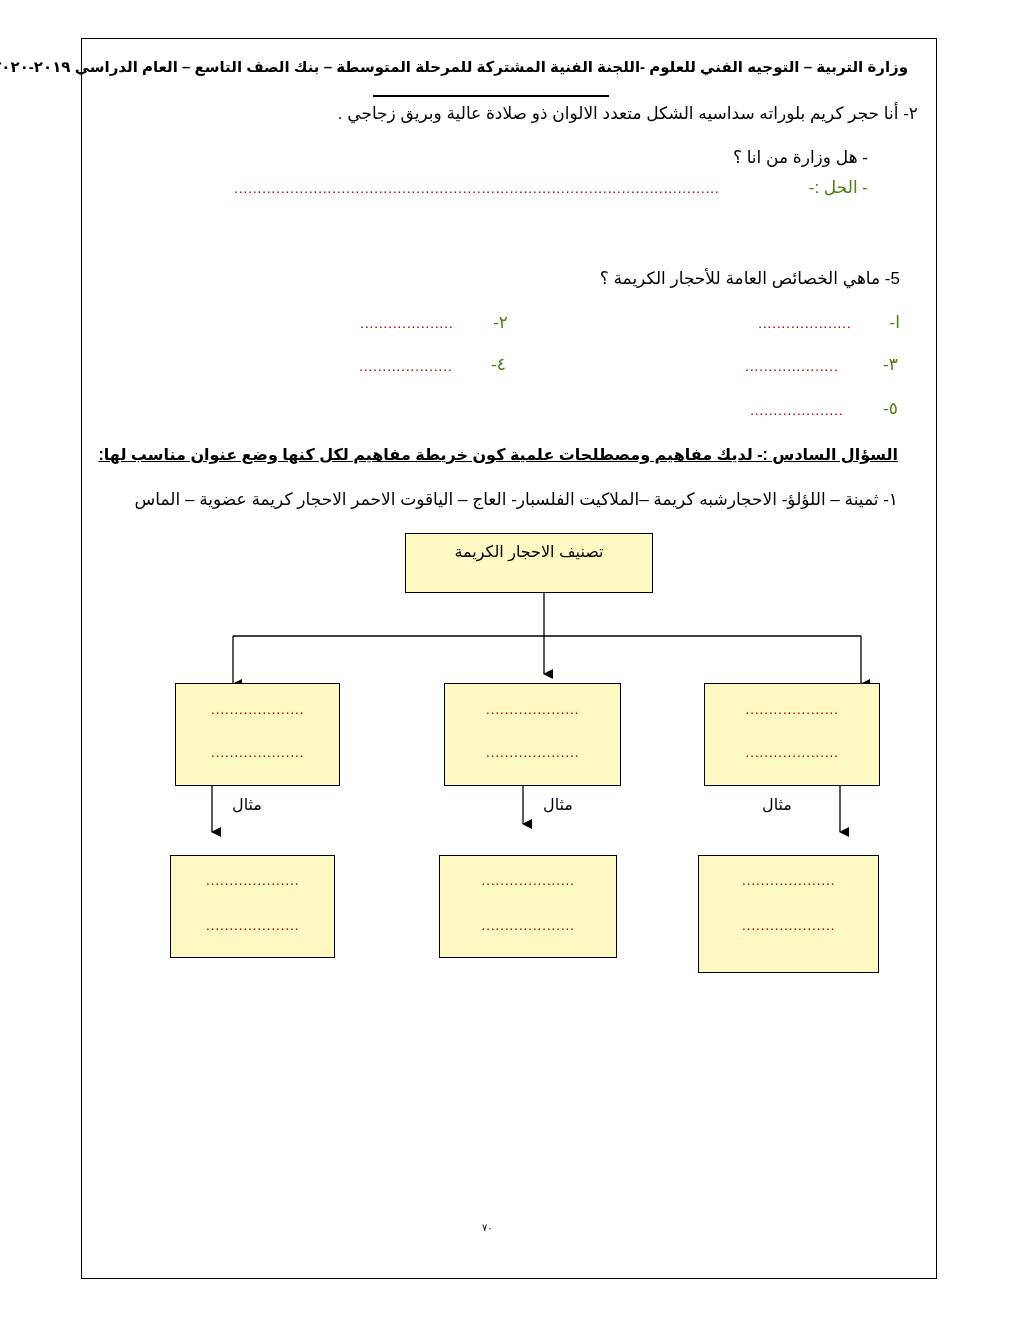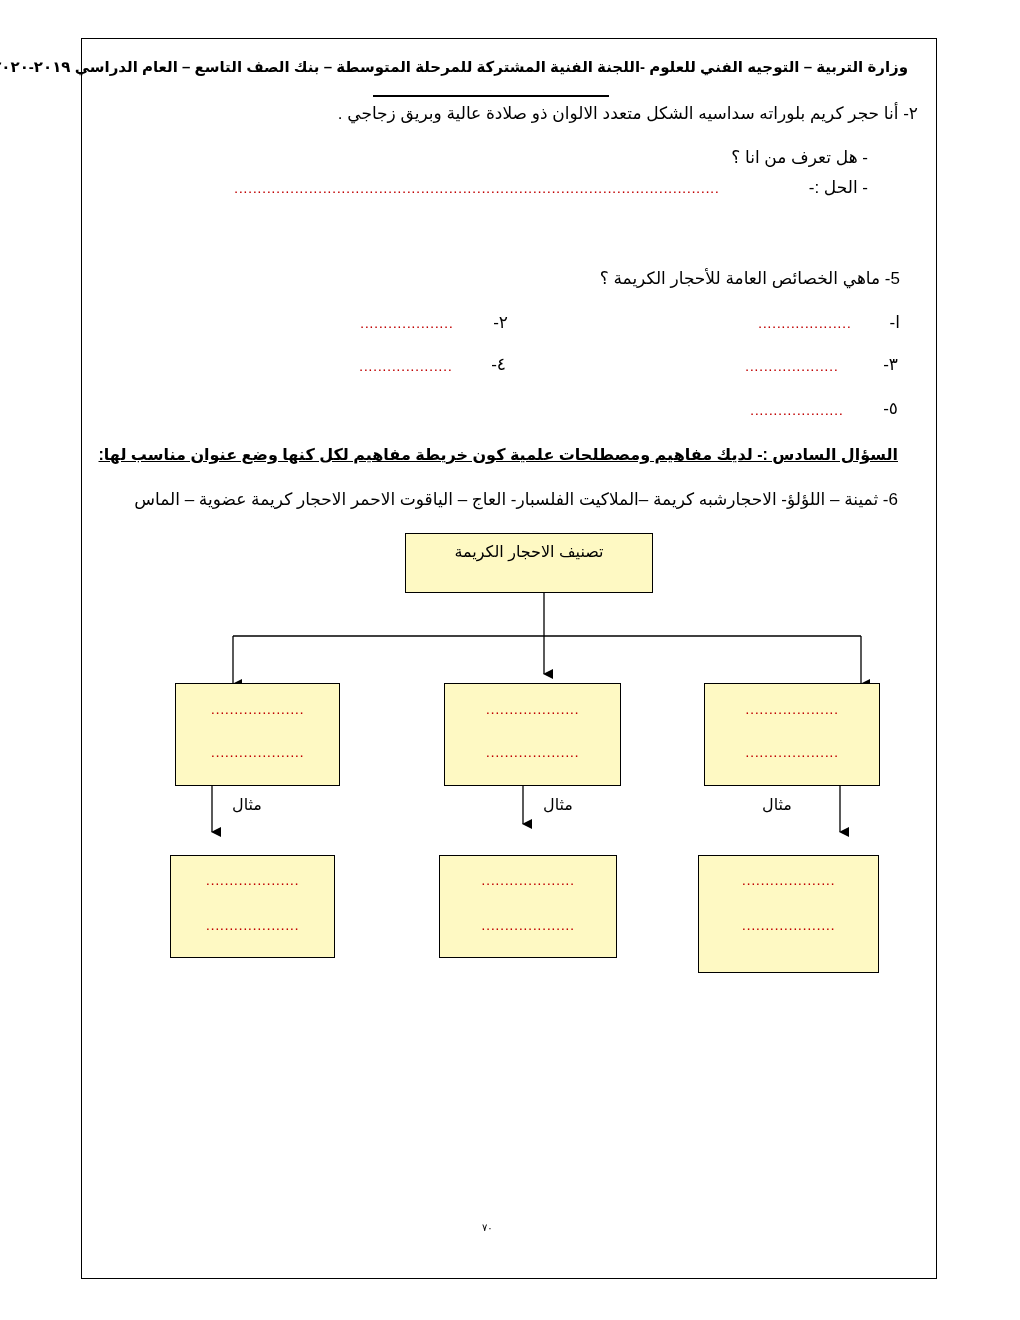--- a/index.html
+++ b/index.html
@@ -4,40 +4,40 @@
 <style>
   html, body { margin:0; padding:0; background:#ffffff; }
   body { width:1020px; height:1320px; position:relative; overflow:hidden;
          font-family:"Liberation Sans", "DejaVu Sans", sans-serif; color:#000; }
   .page-frame { position:absolute; left:81px; top:38px; width:856px; height:1241px;
                 border:1.5px solid #000; box-sizing:border-box; }
   .abs { position:absolute; white-space:nowrap; direction:rtl; }
   .header-line { right:112px; top:58px; font-size:15px; font-weight:bold; }
   .header-rule { position:absolute; left:373px; top:95px; width:236px; height:0; border-top:2px solid #000; }
   .q-text { font-size:17px; }
-  .red { color:#000000; }
+  .red { color:#4d7c0f; }
   .dots { color:#c00000; letter-spacing:0.5px; font-size:15px; }
   .underline-title { font-size:16px; font-weight:bold; text-decoration:underline; }
   .box { position:absolute; border:1.5px solid #000; box-sizing:border-box; background:#fef9c3; }
   .box .line { position:absolute; left:0; right:0; text-align:center; color:#c00000; font-size:15px; letter-spacing:0.5px; }
   .root-title { position:absolute; left:0; right:0; top:8px; text-align:center; font-size:16px; direction:rtl; }
   svg.connectors { position:absolute; left:0; top:0; }
   .example-label { position:absolute; font-size:16px; direction:rtl; }
   .page-number { position:absolute; left:482px; top:1222px; font-size:10px; }
 </style>
 </head>
 <body>
 
 <div class="page-frame"></div>
 
 <div class="abs header-line">وزارة التربية – التوجيه الفني للعلوم -اللجنة الفنية المشتركة للمرحلة المتوسطة – بنك الصف التاسع – العام الدراسي ٢٠١٩-٢٠٢٠م</div>
 <div class="header-rule"></div>
 
 <div class="abs q-text" style="right:102px; top:103px;">٢- أنا حجر كريم بلوراته سداسيه الشكل متعدد الالوان ذو صلادة عالية وبريق زجاجي .</div>
-<div class="abs q-text" style="right:152px; top:147px;">-    هل تعرف من انا  ؟</div>
+<div class="abs q-text" style="right:152px; top:147px;">-    هل وزارة من انا  ؟</div>
 <div class="abs q-text red" style="right:152px; top:177px;">-    الحل :-</div>
 <div class="abs dots" style="left:234px; top:179px;">........................................................................................................</div>
 
 <div class="abs q-text" style="right:120px; top:268px;">5-  ماهي الخصائص العامة للأحجار الكريمة ؟</div>
 
 <div class="abs q-text red" style="right:120px; top:312px;">ا-</div>
 <div class="abs dots" style="left:758px; top:314px;">....................</div>
 
 <div class="abs q-text red" style="right:512px; top:312px;">٢-</div>
 <div class="abs dots" style="left:360px; top:314px;">....................</div>
@@ -45,21 +45,21 @@
 <div class="abs q-text red" style="right:122px; top:354px;">٣-</div>
 <div class="abs dots" style="left:745px; top:357px;">....................</div>
 
 <div class="abs q-text red" style="right:514px; top:354px;">٤-</div>
 <div class="abs dots" style="left:359px; top:357px;">....................</div>
 
 <div class="abs q-text red" style="right:122px; top:398px;">٥-</div>
 <div class="abs dots" style="left:750px; top:401px;">....................</div>
 
 <div class="abs underline-title" style="right:122px; top:445px;margin-left:48px;">السؤال السادس :- لديك مفاهيم ومصطلحات علمية كون خريطة مفاهيم لكل كنها وضع عنوان مناسب لها:</div>
-<div class="abs q-text" style="right:122px; top:489px;">6- ثمينة – اللؤلؤ- الاحجارشبه كريمة –الملاكيت الفلسبار- العاج – الياقوت الاحمر الاحجار كريمة عضوية – الماس</div>
+<div class="abs q-text" style="right:122px; top:489px;">١- ثمينة – اللؤلؤ- الاحجارشبه كريمة –الملاكيت الفلسبار- العاج – الياقوت الاحمر الاحجار كريمة عضوية – الماس</div>
 
 <svg class="connectors" width="1020" height="1320">
   <defs>
     <marker id="arrowhead" markerWidth="10" markerHeight="10" refX="5" refY="9" orient="auto" markerUnits="userSpaceOnUse">
       <path d="M0,0 L10,0 L5,10 Z" fill="#000"></path>
     </marker>
   </defs>
   <line x1="544" y1="592" x2="544" y2="636" stroke="#000" stroke-width="1.3"></line>
   <line x1="233" y1="636" x2="861" y2="636" stroke="#000" stroke-width="1.3"></line>
   <line x1="233" y1="636" x2="233" y2="684" stroke="#000" stroke-width="1.3" marker-end="url(#arrowhead)"></line>

